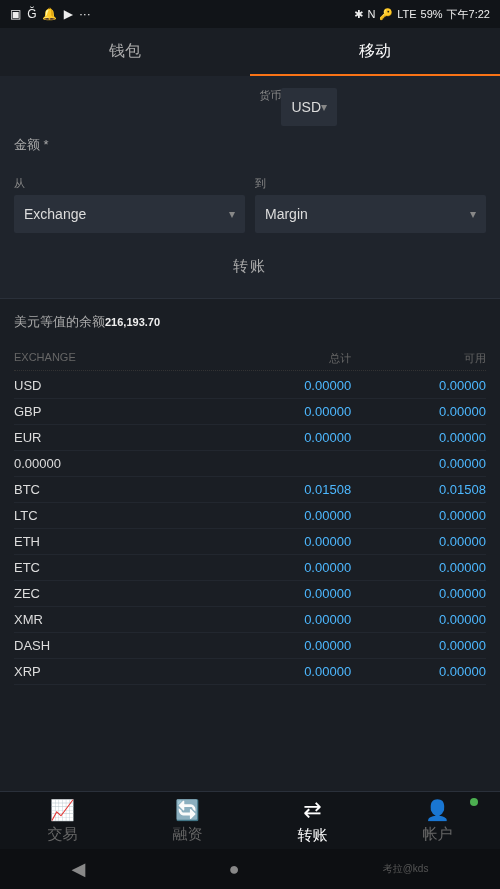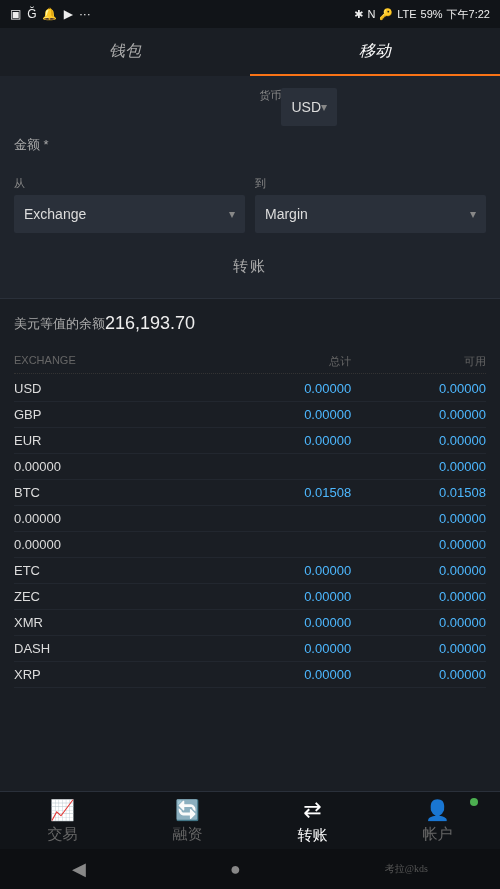--- a/index.html
+++ b/index.html
@@ -27,21 +27,20 @@
     }
     .status-left { display: flex; align-items: center; gap: 6px; }
     .status-right { display: flex; align-items: center; gap: 4px; font-size: 11px; }
 
     
     .top-tabs {
       display: flex;
       width: 100%;
       height: 48px;
       background: #1a1e24;
-      font-style: italic;
     }
     .top-tab {
       flex: 1;
       display: flex;
       align-items: center;
       justify-content: center;
       font-size: 16px;
       color: #aaa;
       border-bottom: 2px solid transparent;
       cursor: pointer;
@@ -144,23 +143,23 @@
       justify-content: flex-start;
       align-items: center;
       padding: 14px 14px;
       background: #1a1e24;
     }
     .balance-label {
       font-size: 13px;
       color: #aaa;
     }
     .balance-value {
-      font-size: 18px;
+      font-size: 11px;
       color: #eee;
-      font-weight: normal;
+      font-weight: bold;
     }
 
     
     .table-area {
       background: #1a1e24;
       padding: 0 14px;
     }
     .table-header {
       display: flex;
       justify-content: space-between;
@@ -253,21 +252,20 @@
       justify-content: space-around;
     }
     .android-btn {
       font-size: 18px;
       color: #888;
       cursor: pointer;
     }
     .android-logo {
       font-size: 10px;
       color: #555;
-      font-family: Liberation Serif, serif;
     }
 
     .dot-green {
       width: 8px;
       height: 8px;
       background: #4caf50;
       border-radius: 50%;
       display: inline-block;
     }
   </style>
@@ -371,24 +369,26 @@
       <div class="table-row">
       <span class="col">0.00000</span>
       <span class="col">0.00000</span>
     </div>
       <div class="table-row">
       <span class="col">BTC</span>
       <span class="col">0.01508</span>
       <span class="col">0.01508</span>
     </div>
       <div class="table-row">
-      <span class="col">0.00000</span>
-      <span class="col">0.00000</span>
-    </div>
-      <div class="table-row">
+      <span class="col">LTC</span>
+      <span class="col">0.00000</span>
+      <span class="col">0.00000</span>
+    </div>
+      <div class="table-row">
+      <span class="col">ETH</span>
       <span class="col">0.00000</span>
       <span class="col">0.00000</span>
     </div>
       <div class="table-row">
       <span class="col">ETC</span>
       <span class="col">0.00000</span>
       <span class="col">0.00000</span>
     </div>
       <div class="table-row">
       <span class="col">ZEC</span>

